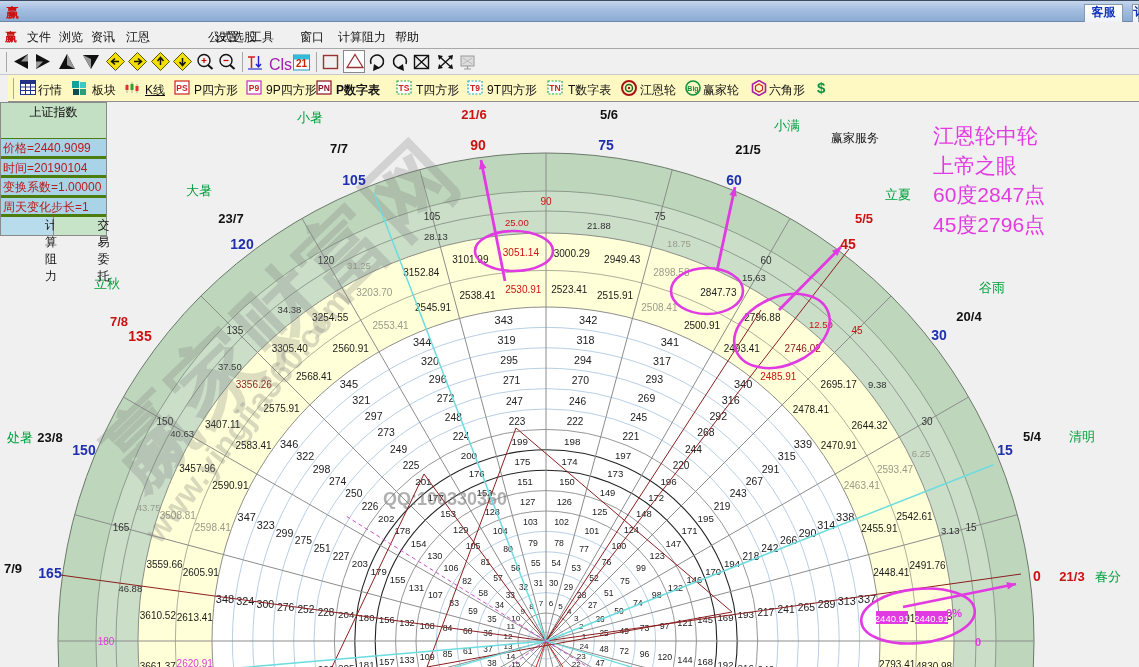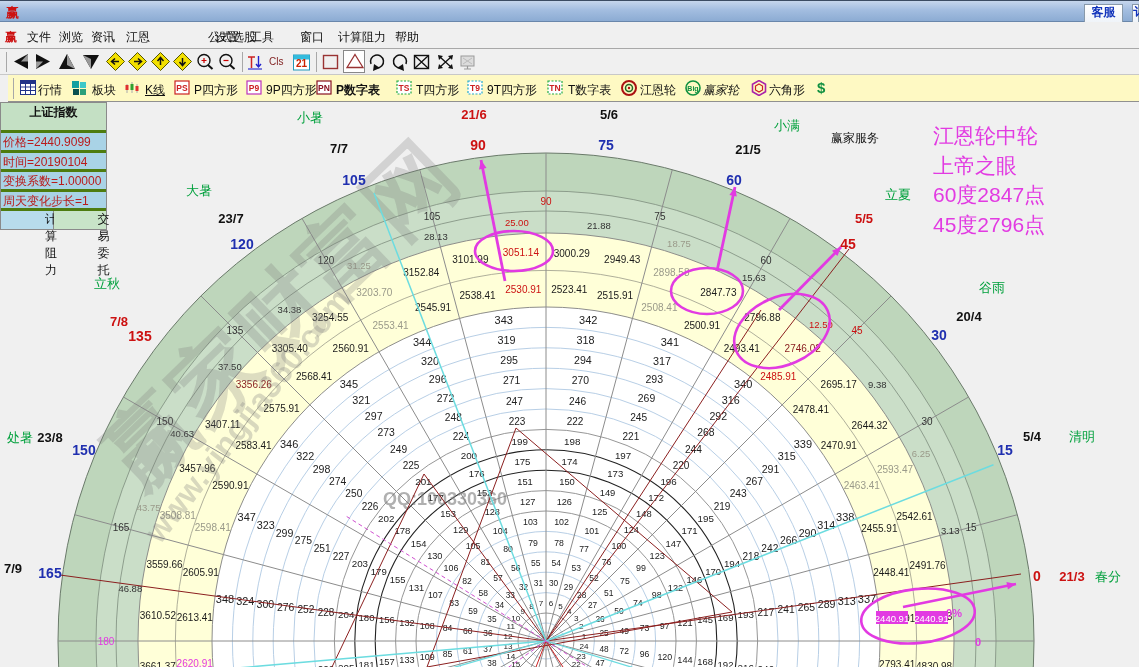--- a/index.html
+++ b/index.html
@@ -13,21 +13,21 @@
 .menubar { position:absolute; left:0; top:22px; width:1139px; height:27px; background:#f0f0f0;
   border-bottom:1px solid #a8a8a8; font-size:12px; color:#111; }
 .menubar span { position:absolute; top:7px; }
 .toolbar1 { position:absolute; left:0; top:49px; width:1139px; height:26px; background:#f0f0f0;
   border-bottom:1px solid #c8c8c8; }
 .toolbar2 { position:absolute; left:8px; top:75px; width:1139px; height:27px; background:#fef9c3;
   border-bottom:1px solid #909090; font-size:12px; color:#111; }
 .toolbar2 span { position:absolute; top:7px; }
 .panel { position:absolute; left:0; top:102px; width:107px; background:#f0f0f0; z-index:5;
   border:1px solid #8a8a8a; font-size:12px; }
-.panel .hd { background:#c4e0c4; color:#111; text-align:center; height:30px; line-height:18px; border-bottom:3px solid #4d7c0f;font-weight:bold; }
+.panel .hd { background:#c4e0c4; color:#111; text-align:center; height:36px; line-height:18px; border-bottom:1px solid #4d7c0f; }
 .panel .row { background:#a9d3e6; color:#b91c1c; height:19.6px; line-height:19px; padding-left:2px;
   border-bottom:3px solid #4d7c0f; white-space:nowrap; overflow:hidden; }
 .panel .btns { display:flex; height:18px; }
 .panel .btns div { width:50%; text-align:right; line-height:17px; color:#111;padding-left:44px; }
 .ticon { position:absolute; top:4px; }
 </style></head>
 <body>
 <svg width="1139" height="565" viewBox="0 102 1139 565" style="position:absolute;left:0;top:102px;overflow:hidden;display:block" font-family="'Liberation Sans', sans-serif">
     <rect x="0" y="102" width="1139" height="565" fill="#f0f0f0"></rect>
     <circle cx="546.0" cy="641.0" r="488.0" fill="#bed6bb" stroke="#6a7a6a" stroke-width="1.0"></circle>
@@ -520,21 +520,21 @@
       <circle cx="8" cy="7.5" r="6" fill="none" stroke="#111" stroke-width="1.4"></circle>
       <path d="M5.5 7.5 h5" stroke="#c00" stroke-width="1.2"></path>
       <path d="M12 12 l4.5 4" stroke="#111" stroke-width="2"></path>
     </svg>
     <div style="position:absolute;left:242px;top:3px;width:1px;height:20px;background:#a8a8a8"></div>
     <svg class="ticon" style="left:246px;top:4px" width="18" height="18" viewBox="0 0 18 18">
       <path d="M2 4 h7 M5.5 4 v11" stroke="#c22" stroke-width="1.5" fill="none"></path>
       <path d="M12.5 3 v11 M10 11 L12.5 14 L15 11" stroke="#22c" stroke-width="1.4" fill="none"></path>
       <path d="M2 16 h14" stroke="#22c" stroke-width="1.1"></path>
     </svg>
-    <span style="position:absolute;left:269px;top:7px;font-size:10px;color:#7f1d1d">Cls</span>
+    <span style="position:absolute;left:269px;top:7px;font-size:16px;color:#a21caf">Cls</span>
     <svg class="ticon" style="left:293px;top:4px" width="17" height="18" viewBox="0 0 17 18">
       <rect x="0.5" y="2" width="16" height="15" fill="#fff" stroke="#2299bb"></rect>
       <rect x="0.5" y="2" width="16" height="4.5" fill="#33bbdd"></rect>
       <text x="8.5" y="14" font-size="10" font-weight="bold" fill="#cc2200" text-anchor="middle" font-family="Liberation Sans">21</text>
     </svg>
     <div style="position:absolute;left:316px;top:3px;width:1px;height:20px;background:#a8a8a8"></div>
     <svg class="ticon" style="left:321px;top:4px" width="19" height="18" viewBox="0 0 19 18">
       <rect x="2.5" y="2.5" width="14" height="13" fill="none" stroke="#993333" stroke-width="1.4"></rect>
     </svg>
     <div style="position:absolute;left:343px;top:1px;width:22px;height:23px;background:#fff;border:1px solid #888"></div>
@@ -621,21 +621,21 @@
     <svg class="ticon" style="left:613px;top:5px" width="16" height="16" viewBox="0 0 16 16">
       <circle cx="8" cy="8" r="7" fill="none" stroke="#aa1111" stroke-width="2"></circle>
       <circle cx="8" cy="8" r="3.5" fill="none" stroke="#226622" stroke-width="1.5"></circle>
       <circle cx="8" cy="8" r="1.2" fill="#aa1111"></circle>
     </svg>
     <span style="left:632px;">江恩轮</span>
     <svg class="ticon" style="left:677px;top:5px" width="16" height="16" viewBox="0 0 16 16">
       <circle cx="8" cy="8" r="7" fill="none" stroke="#109040" stroke-width="1.6"></circle>
       <text x="8" y="11" font-size="7" font-weight="bold" fill="#109040" text-anchor="middle" font-family="Liberation Sans">Big</text>
     </svg>
-    <span style="left:695px;font-style:italic;">赢家轮</span>
+    <span style="left:695px;">赢家轮</span>
     <svg class="ticon" style="left:743px;top:5px" width="16" height="16" viewBox="0 0 16 16">
       <polygon points="8,0.5 14.5,4.25 14.5,11.75 8,15.5 1.5,11.75 1.5,4.25" fill="none" stroke="#aa22aa" stroke-width="1.6"></polygon>
       <polygon points="8,4 11.5,6 11.5,10 8,12 4.5,10 4.5,6" fill="none" stroke="#cc2222" stroke-width="1.2"></polygon>
     </svg>
     <span style="left:761px;">六角形</span>
     <span style="left:809px;color:#109040;font-weight:bold;font-size:15px;top:4px;">$</span>
     <span style="left:823px;margin-top:48px;">赢家服务</span>
 </div>
 <div class="panel">
  <div class="hd">上证指数</div>

